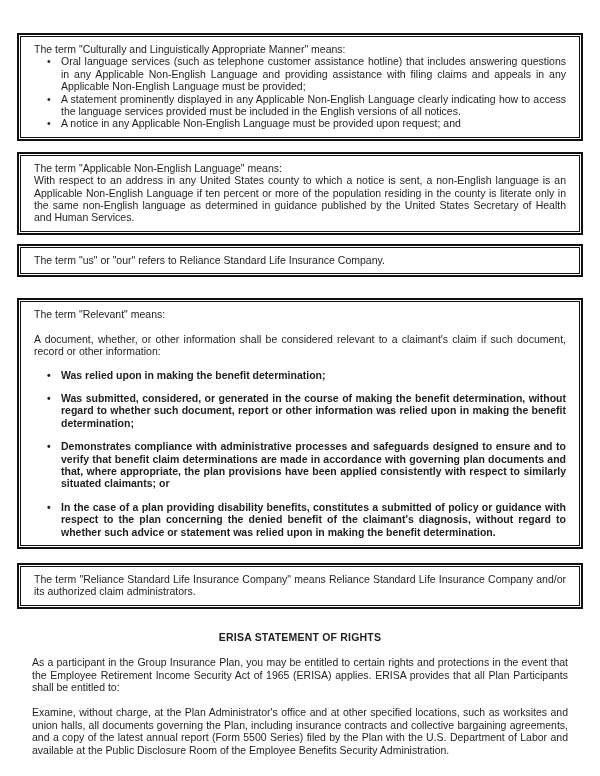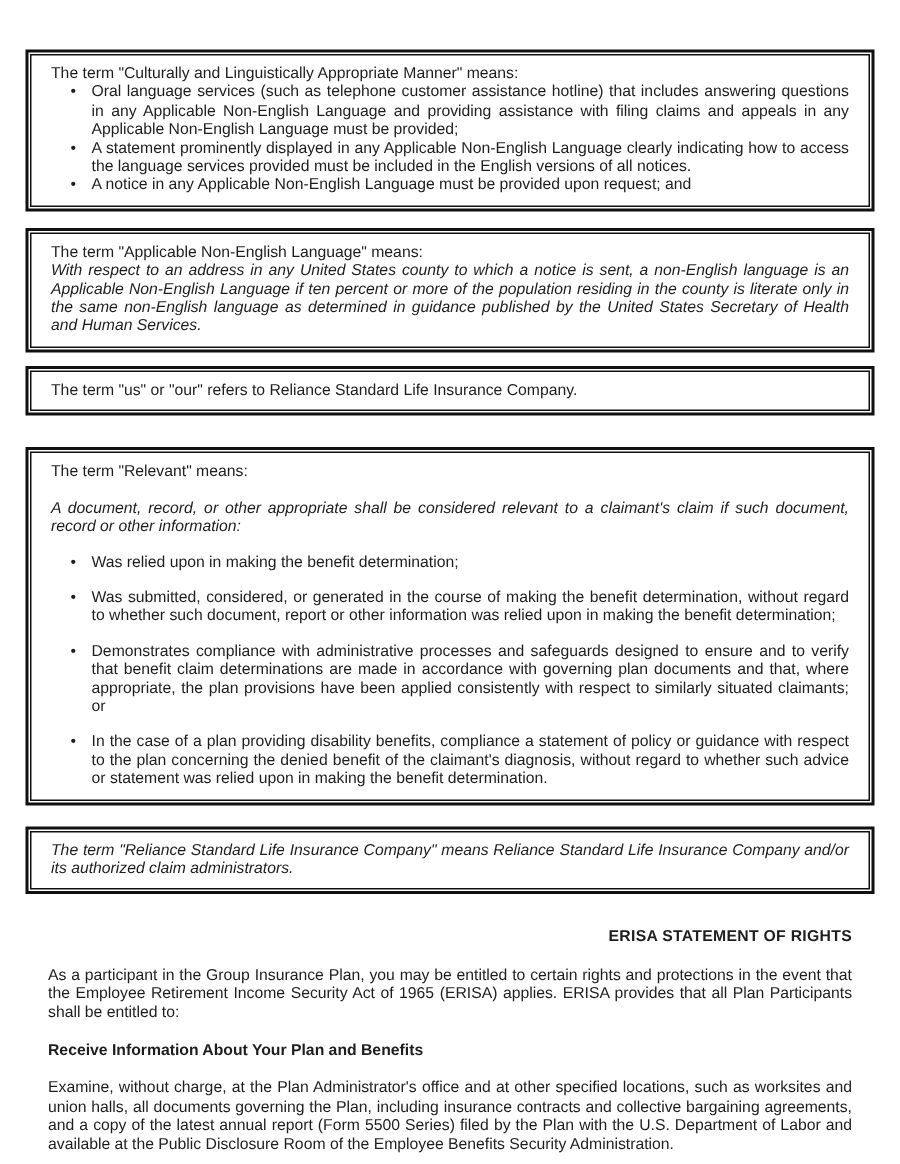--- a/index.html
+++ b/index.html
@@ -18,21 +18,21 @@
     -webkit-font-smoothing: antialiased;
   }
   .page {
     box-sizing: border-box;
     width: 600px;
     height: 776px;
     padding: 33px 32px 0 32px;
   }
   p { margin: 0; }
   .intro { text-align: left; }
-  .body { text-align: justify; font-style: italic; }
+  .body { text-align: justify; }
 
   
   .termbox {
     border: 2px solid #101010;
     padding: 1px;
     margin-left: -15px;
     margin-right: -15px;
     background: #ffffff;
   }
   .termbox-inner {
@@ -54,28 +54,28 @@
     padding-left: 27px;
     text-align: justify;
   }
   ul.bullets li::before {
     content: "\2022";
     position: absolute;
     left: 13px;
     top: 0;
   }
   ul.tight { }
-  ul.spaced { margin-top: 11px; }
+  ul.spaced { margin-top: 11px; font-weight: bold; }
   ul.spaced li + li { margin-top: 11px; }
 
   .gap-top { margin-top: 12px; }
 
   .erisa-heading {
     margin-top: 22px;
-    text-align: right;
+    text-align: center;
     font-weight: bold;
     letter-spacing: 0.2px;
   }
   .para { margin-top: 13px; text-align: justify; }
   .subheading {
     margin-top: 13px;
     font-weight: bold;
     text-align: left;
   }
 </style>
@@ -104,37 +104,36 @@
 
   <section class="termbox mb-c">
     <div class="termbox-inner">
       <p class="intro">The term "us" or "our" refers to Reliance Standard Life Insurance Company.</p>
     </div>
   </section>
 
   <section class="termbox mb-d">
     <div class="termbox-inner">
       <p class="intro">The term "Relevant" means:</p>
-      <p class="body gap-top">A document, record, or other appropriate shall be considered relevant to a claimant's claim if such document, record or other information:</p>
+      <p class="body gap-top">A document, whether, or other information shall be considered relevant to a claimant's claim if such document, record or other information:</p>
       <ul class="bullets spaced">
         <li>Was relied upon in making the benefit determination;</li>
         <li>Was submitted, considered, or generated in the course of making the benefit determination, without regard to whether such document, report or other information was relied upon in making the benefit determination;</li>
         <li>Demonstrates compliance with administrative processes and safeguards designed to ensure and to verify that benefit claim determinations are made in accordance with governing plan documents and that, where appropriate, the plan provisions have been applied consistently with respect to similarly situated claimants; or</li>
-        <li>In the case of a plan providing disability benefits, compliance a statement of policy or guidance with respect to the plan concerning the denied benefit of the claimant's diagnosis, without regard to whether such advice or statement was relied upon in making the benefit determination.</li>
+        <li>In the case of a plan providing disability benefits, constitutes a submitted of policy or guidance with respect to the plan concerning the denied benefit of the claimant's diagnosis, without regard to whether such advice or statement was relied upon in making the benefit determination.</li>
       </ul>
     </div>
   </section>
 
   <section class="termbox">
     <div class="termbox-inner">
       <p class="body">The term "Reliance Standard Life Insurance Company" means Reliance Standard Life Insurance Company and/or its authorized claim administrators.</p>
     </div>
   </section>
 
   <h2 class="erisa-heading" style="font-size:10.5px; margin-bottom:0;">ERISA STATEMENT OF RIGHTS</h2>
 
   <p class="para">As a participant in the Group Insurance Plan, you may be entitled to certain rights and protections in the event that the Employee Retirement Income Security Act of 1965 (ERISA) applies.  ERISA provides that all Plan Participants shall be entitled to:</p>
 
-  <p class="subheading">Receive Information About Your Plan and Benefits</p>
 
   <p class="para">Examine, without charge, at the Plan Administrator's office and at other specified locations, such as worksites and union halls, all documents governing the Plan, including insurance contracts and collective bargaining agreements, and a copy of the latest annual report (Form 5500 Series) filed by the Plan with the U.S. Department of Labor and available at the Public Disclosure Room of the Employee Benefits Security Administration.</p>
 
 </div>
 
 </body></html>

